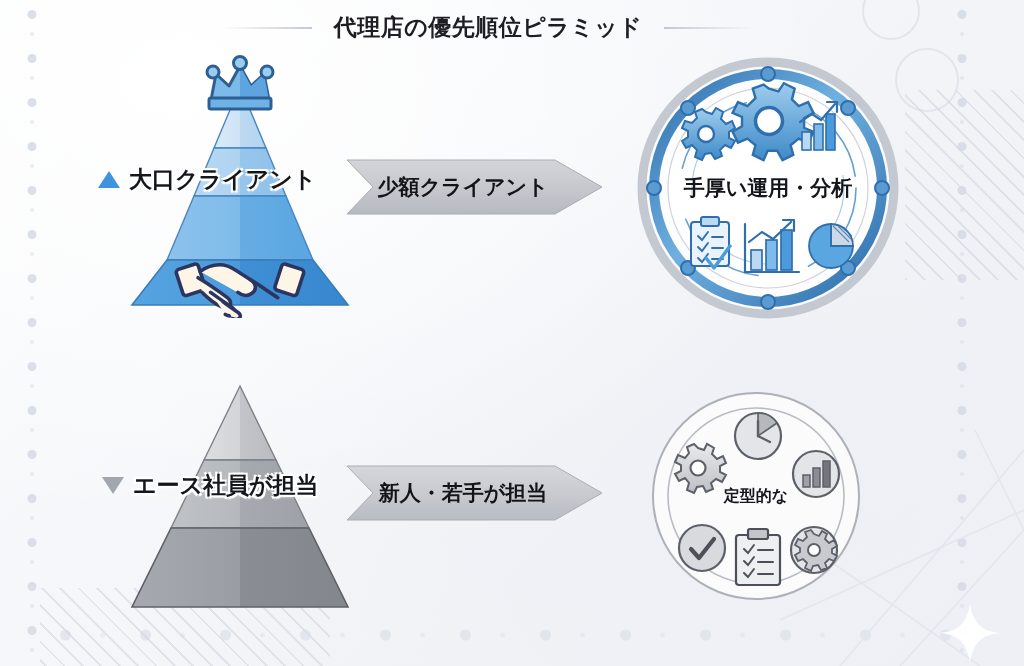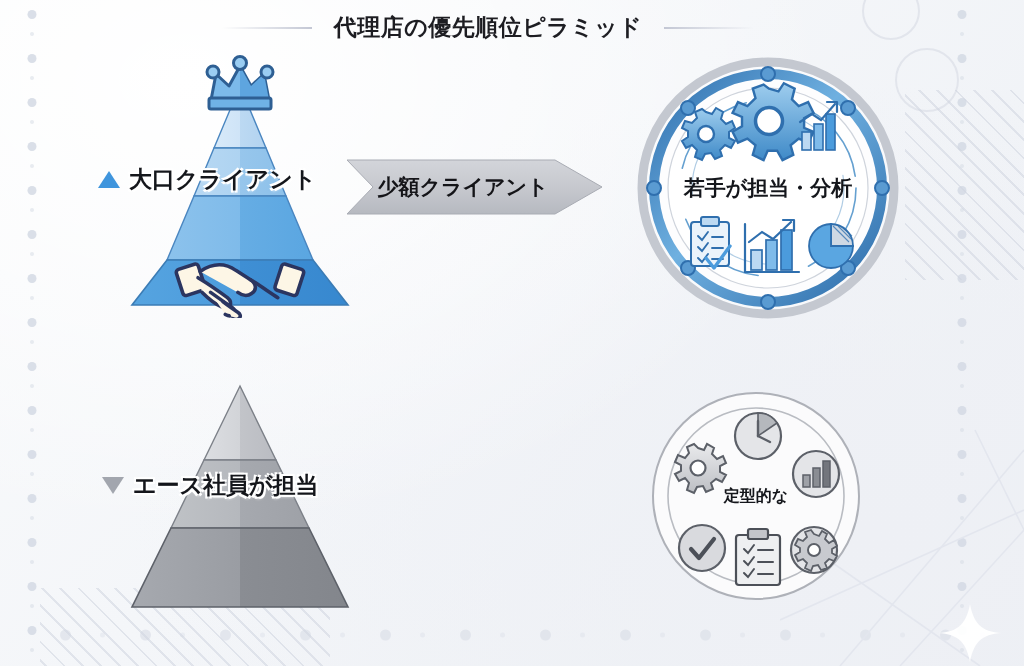--- a/index.html
+++ b/index.html
@@ -329,21 +329,21 @@
           <path d="M0 0 L0 -22 A22 22 0 0 1 22 0 Z" fill="#cfd9e4" stroke="#2f6fae" stroke-width="1.8"></path>
           <path d="M0 0 L22 0 A22 22 0 1 1 0 -22 Z" fill="#5aa6e1" stroke="#2f6fae" stroke-width="1.8"></path>
           <g stroke="#2f6fae" stroke-width="1.1" opacity=".75">
             <path d="M2 -20 L18 -4"></path>
               <path d="M7 -20 L20 -7"></path>
               <path d="M12 -18 L21 -10"></path>
           </g>
         </g>
       </svg>
       <div class="ctext">
-        <div>若手が担当・分析</div>
+        <div>手厚い運用・分析</div>
       </div>
     </div>
   </div>
 
   <div class="row bottom">
 
     <div class="pyr-wrap">
       <svg width="320" height="250" viewBox="0 0 320 250">
         <defs>
           <linearGradient id="gg1" x1="0" y1="0" x2="1" y2="0">
@@ -368,20 +368,33 @@
         <path d="M160 14 L196 88 L124 88 Z" fill="url(#gg1)" stroke="#7c8088" stroke-width="1.4"></path>
         <path d="M124 88 L196 88 L229 156 L91 156 Z" fill="url(#gg2)" stroke="#7c8088" stroke-width="1.4"></path>
         <path d="M91 156 L229 156 L268 235 L52 235 Z" fill="url(#gg3)" stroke="#5d6169" stroke-width="1.6"></path>
       </svg>
       <div class="pyr-label" style="left:22px;top:98px;">
         <span class="tri-mark tri-down"></span>
         <span>エース社員が担当</span>
       </div>
     </div>
 
+    <div class="arrow" style="left:347px;top:90px;">
+      <svg viewBox="0 0 258 62" preserveAspectRatio="none">
+        <defs>
+          <linearGradient id="arrG2" x1="0" y1="0" x2="0" y2="1">
+            <stop offset="0%" stop-color="#d5d7dc"></stop>
+              <stop offset="55%" stop-color="#c7c9cf"></stop>
+            <stop offset="100%" stop-color="#b8bbc2"></stop>
+          </linearGradient>
+        </defs>
+        <path d="M0 4 L26 31 L0 58 L208 58 L255 31 L208 4 Z" fill="url(#arrG2)" stroke="#abaeb6" stroke-width="1"></path>
+      </svg>
+      <div class="txt">新人・若手が担当</div>
+    </div>
 
     <div class="badge gray" style="left:650px;top:18px;width:212px;height:212px;">
       <svg width="212" height="212" viewBox="0 0 212 212">
         <defs>
           <linearGradient id="gIcon" x1="0" y1="0" x2="0" y2="1">
             <stop offset="0%" stop-color="#e9eaec"></stop>
               <stop offset="100%" stop-color="#bdbfc4"></stop>
           </linearGradient>
         </defs>
         <circle cx="106" cy="106" r="103" fill="#fbfbfc" stroke="#aeb1b8" stroke-width="2"></circle>

